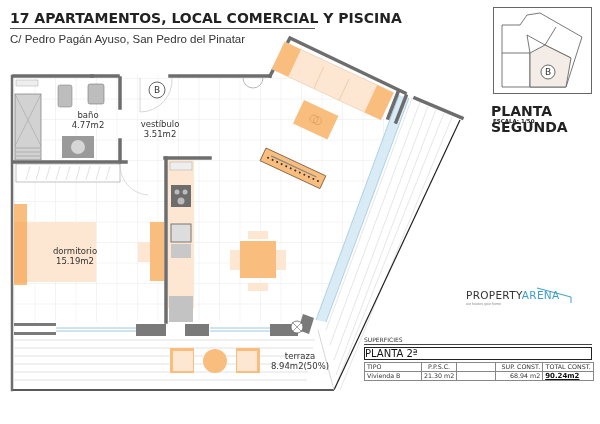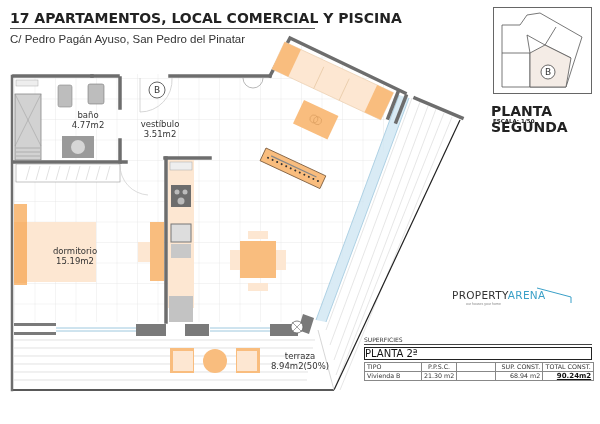--- a/index.html
+++ b/index.html
@@ -6,31 +6,31 @@
   body{width:600px;height:424px;position:relative;overflow:hidden;font-family:"Liberation Sans",sans-serif;}
   .abs{position:absolute;}
   .title{left:10px;top:10px;font-size:14px;font-weight:bold;color:#222;letter-spacing:0;font-family:"DejaVu Sans",sans-serif;}
   .title-rule{left:10px;top:28px;width:305px;height:1px;background:#555;}
   .subtitle{left:10px;top:33px;font-size:11.5px;color:#333;}
   svg.plan{position:absolute;left:0;top:0;}
   .lbl{position:absolute;font-family:"DejaVu Sans",sans-serif;font-size:8.5px;color:#333;text-align:center;line-height:10px;}
   .key-box{left:493px;top:7px;width:97px;height:85px;border:1px solid #666;}
   .key-title{left:491px;top:103px;font-family:"DejaVu Sans",sans-serif;font-weight:bold;font-size:14px;color:#222;}
   .key-scale{left:493px;top:118px;font-family:"DejaVu Sans",sans-serif;font-weight:bold;font-size:5.5px;color:#222;}
-  .logo{left:452px;top:289px;font-family:"DejaVu Sans",sans-serif;font-size:10.5px;letter-spacing:0.3px;}
+  .logo{left:466px;top:289px;font-family:"DejaVu Sans",sans-serif;font-size:10.5px;letter-spacing:0.3px;}
   .logo .p{color:#333;}
   .logo .a{color:#3aa0c8;}
   .logo-tag{left:466px;top:302px;font-size:3.5px;color:#888;}
   .sup-title{left:364px;top:336px;font-family:"DejaVu Sans",sans-serif;font-size:6px;color:#333;}
   .sup-rule{left:364px;top:344px;width:228px;height:1px;background:#444;}
   .planta{left:364px;top:347px;width:226px;height:11px;border:1.5px solid #222;font-family:"DejaVu Sans",sans-serif;font-size:10px;line-height:11px;padding-left:0;color:#111;box-sizing:content-box;}
   table.sup{position:absolute;left:364px;top:362px;border-collapse:collapse;font-family:"DejaVu Sans",sans-serif;font-size:6.3px;color:#333;}
   table.sup td{border:1px solid #888;padding:0 2px;height:8px;line-height:8px;white-space:nowrap;}
   table.sup td.r{text-align:right;}
-  table.sup td.b{font-weight:bold;font-size:7px;text-align:right;color:#111;text-decoration:underline;}
+  table.sup td.b{font-weight:bold;font-size:7px;text-align:left;color:#111;text-decoration:underline;}
 </style>
 </head>
 <body>
 
 <div class="abs title">17 APARTAMENTOS, LOCAL COMERCIAL Y PISCINA</div>
 <div class="abs title-rule"></div>
 <div class="abs subtitle">C/ Pedro Pagán Ayuso, San Pedro del Pinatar</div>
 
 <svg class="plan" width="600" height="424" viewBox="0 0 600 424">
   <defs>

